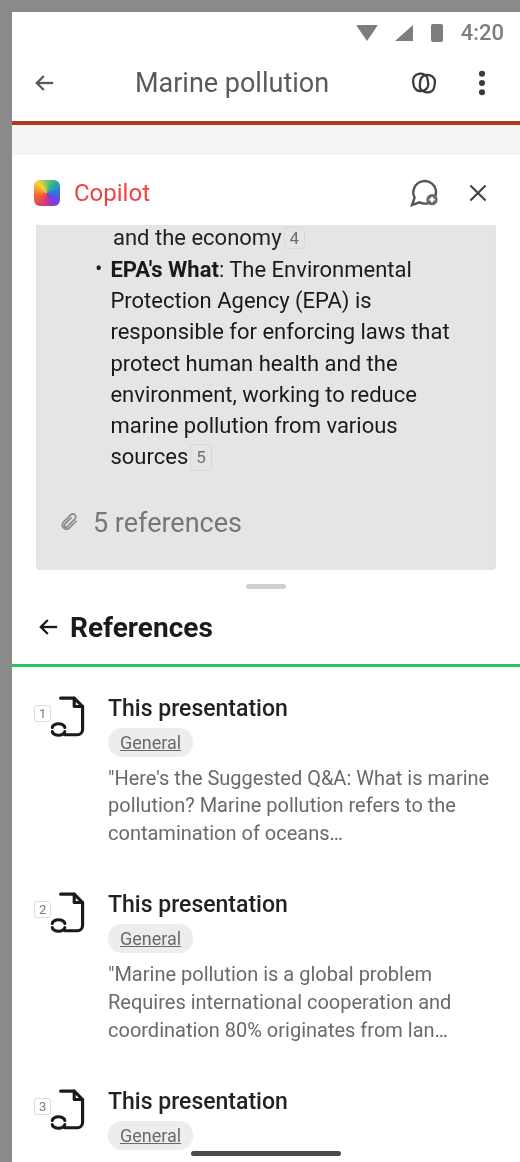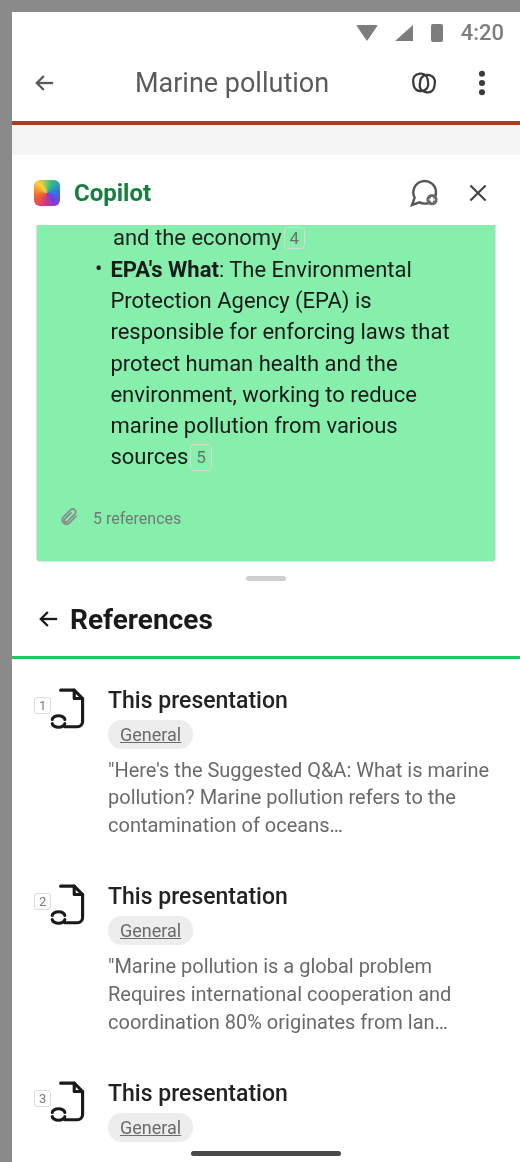--- a/index.html
+++ b/index.html
@@ -12,31 +12,31 @@
     .statusbar .wifi::before { content:''; position:absolute; bottom:0; left:50%; transform:translateX(-50%); width:0; height:0; border-left:11px solid transparent; border-right:11px solid transparent; border-top:16px solid #7d7d7d; border-radius: 2px; }
     .appbar { display: flex; align-items: center; gap: 18px; padding: 14px 18px 18px; }
     .back-arrow { width: 30px; height: 30px; display:flex; align-items:center; justify-content:center; color:#595959; }
     .title { flex: 1; font-size: 27px; color: #5a5a5a; font-weight: 400; text-align: center; }
     .ribbon-icon, .more-icon { width: 40px; height: 40px; display:flex; align-items:center; justify-content:center; color:#4a4a4a; }
     .accentbar { height: 4px; background: #b03a1a; }
     .gap { height: 30px; background: #f5f5f5; }
     .copilot-panel { background: #fff; }
     .copilot-head { display: flex; align-items: center; gap: 14px; padding: 18px 22px 12px; }
     .copilot-logo { width: 26px; height: 26px; background: conic-gradient(from 200deg, #e23a6f, #f06a2a, #ffd23a, #3abf7c, #2a7de0, #7a3ae0, #e23a6f); border-radius: 6px; }
-    .copilot-title { font-size: 24px; font-weight: 700; color: #15803d; flex:1; }
+    .copilot-title { font-size: 24px; font-weight: 400; color: #ef4444; flex:1; }
     .chat-icon, .close-icon { width: 40px; height:40px; display:flex; align-items:center; justify-content:center; color:#555; }
-    .card { margin: 0 24px; border: 1px solid #e2e2e2; border-top: none; border-radius: 0 0 4px 4px; padding: 0 20px 30px 20px; background:#86efac; }
+    .card { margin: 0 24px; border: 1px solid #e2e2e2; border-top: none; border-radius: 0 0 4px 4px; padding: 0 20px 30px 20px; background:#e5e5e5; }
     .card-scroll { overflow: hidden; }
     .trunc-line { font-size: 22px; color:#222; text-align:left; padding-left: 56px; }
     .bullet-row { display:flex; gap: 8px; padding: 4px 6px 0 38px; }
     .bullet { font-size: 22px; color:#222; line-height:1; margin-top:4px; }
     .bullet-text { font-size: 22px; color:#1a1a1a; line-height: 1.42; }
     .bullet-text strong { font-weight: 700; }
     .citebox { display:inline-block; border:1px solid #d8d8d8; border-radius:4px; padding: 0 5px; font-size:17px; color:#6f6f6f; margin-left:2px; vertical-align: 1px; }
-    .refs-summary { display:flex; align-items:center; gap: 14px; padding: 34px 0 0 2px; color:#777; font-size:16px; }
+    .refs-summary { display:flex; align-items:center; gap: 14px; padding: 34px 0 0 2px; color:#777; font-size:27px; }
     .clip-icon { transform: rotate(0deg); }
     .sheet-handle { display:flex; justify-content:center; padding: 14px 0 8px; }
     .sheet-handle .bar { width: 40px; height:5px; background:#cfcfcf; border-radius:3px; }
     .refs-panel { background:#fff; flex:1; display:flex; flex-direction:column; }
     .refs-head { display:flex; align-items:center; gap: 6px; padding: 14px 22px 20px; border-bottom:3px solid #22c55e; }
     .refs-title { font-size: 28px; font-weight:700; color:#1a1a1a; }
     .ref-list { padding: 28px 24px 0; display:flex; flex-direction:column; gap: 44px; overflow:hidden; }
     .ref-item { display:flex; gap: 16px; }
     .ref-num-wrap { position: relative; width: 56px; flex-shrink:0; }
     .ref-num { position:absolute; top:10px; left:-2px; font-size:13px; color:#7a7a7a; border:1px solid #dcdcdc; border-radius:3px; padding: 0 4px; }

